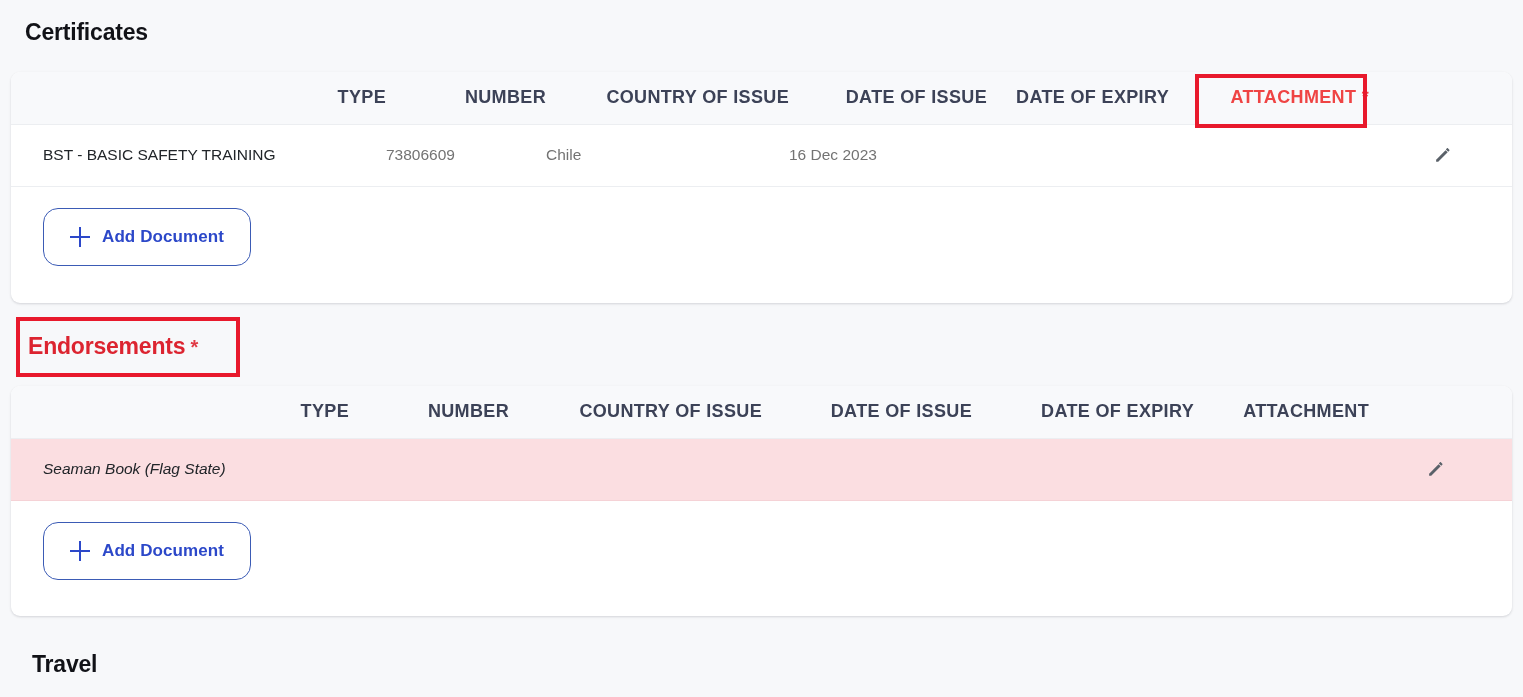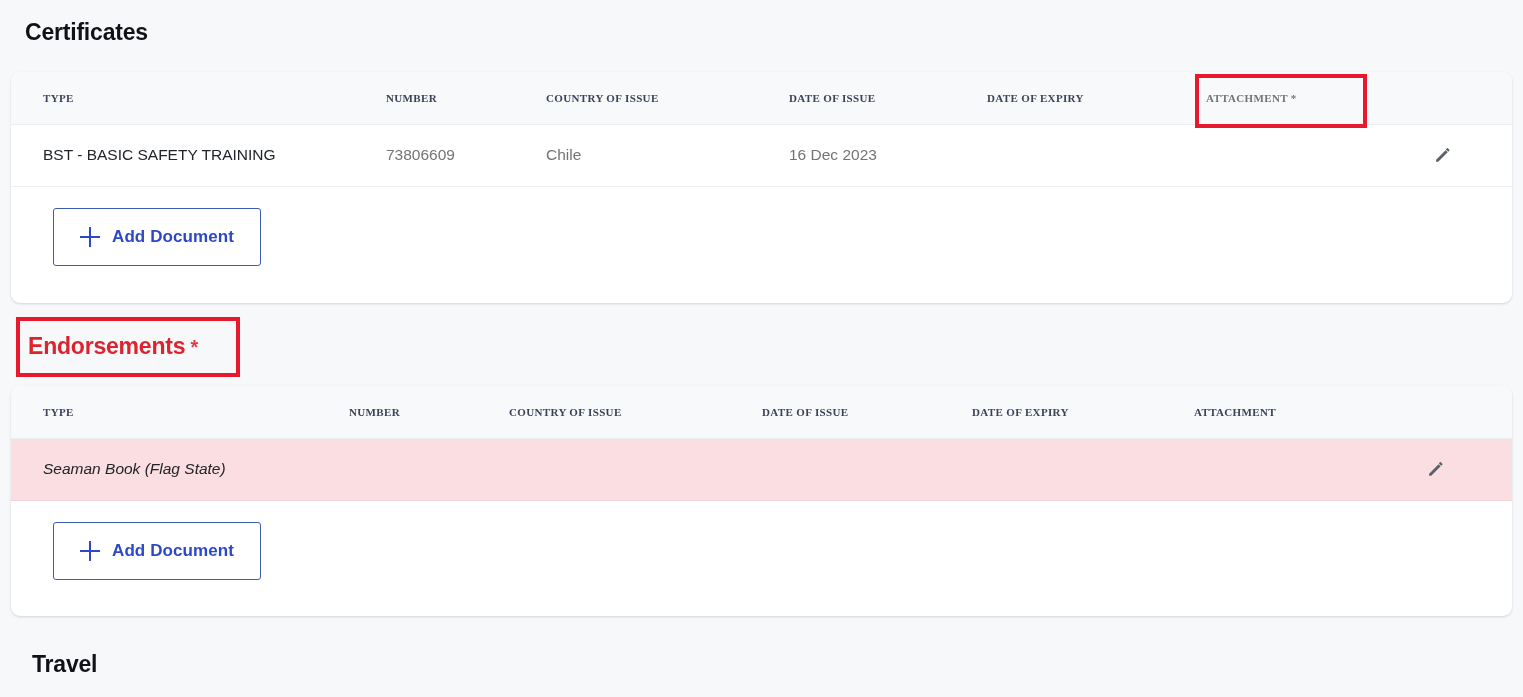--- a/index.html
+++ b/index.html
@@ -63,34 +63,33 @@
   
   table.doc-table {
     width: 100%;
     border-collapse: collapse;
     table-layout: fixed;
   }
   table.doc-table thead tr {
     background: #f8f9fb;
   }
   table.doc-table th {
-    text-align: left;
-    font-size: 11px;
+    text-align: right;
+    font-size: 18px;
     font-weight: bold;
     letter-spacing: 0.35px;
     color: #3c4257;
     padding: 0;
     height: 52px;
     vertical-align: middle;
     border-bottom: 1px solid #eceef1;
     white-space: nowrap;
-    font-family: Liberation Serif, serif;
   }
   table.doc-table th.attach-danger {
-    color: #737373;
+    color: #ef4444;
   }
   table.doc-table td {
     font-size: 15.5px;
     color: #737373;
     height: 62px;
     padding: 0;
     vertical-align: middle;
     border-bottom: 1px solid #eceef1;
     white-space: nowrap;
     overflow: hidden;
@@ -127,28 +126,27 @@
     padding: 21px 32px 24px 32px;
   }
   .btn-add {
     display: inline-flex;
     align-items: center;
     gap: 12px;
     height: 58px;
     padding: 0 26px;
     background: #ffffff;
     border: 1px solid #3b5bb5;
-    border-radius: 3px;
+    border-radius: 15px;
     color: #2c48c9;
     font-family: "Liberation Sans", sans-serif;
     font-size: 17px;
     font-weight: bold;
     letter-spacing: 0.1px;
     cursor: pointer;
-    margin-left: 10px;
   }
   .btn-add .plus-icon {
     display: inline-block;
     position: relative;
     width: 20px;
     height: 20px;
     flex: 0 0 20px;
   }
   .btn-add .plus-icon::before,
   .btn-add .plus-icon::after {

